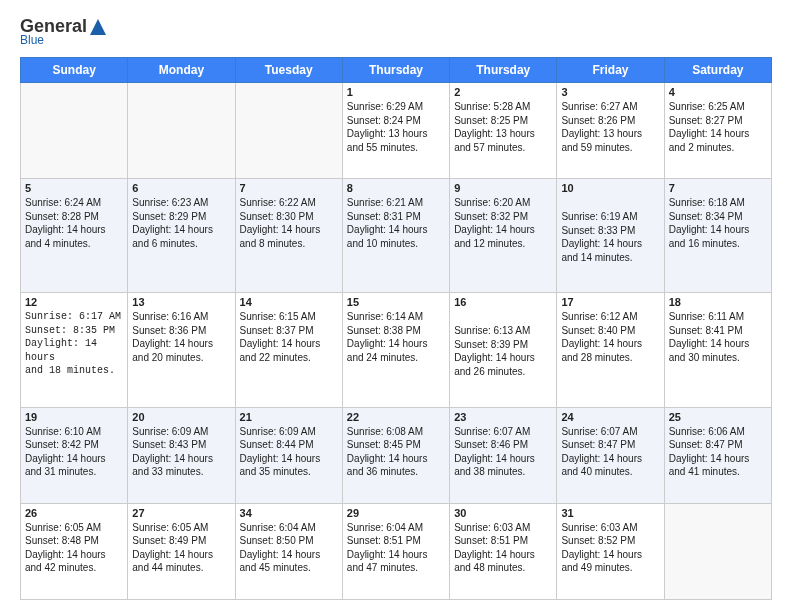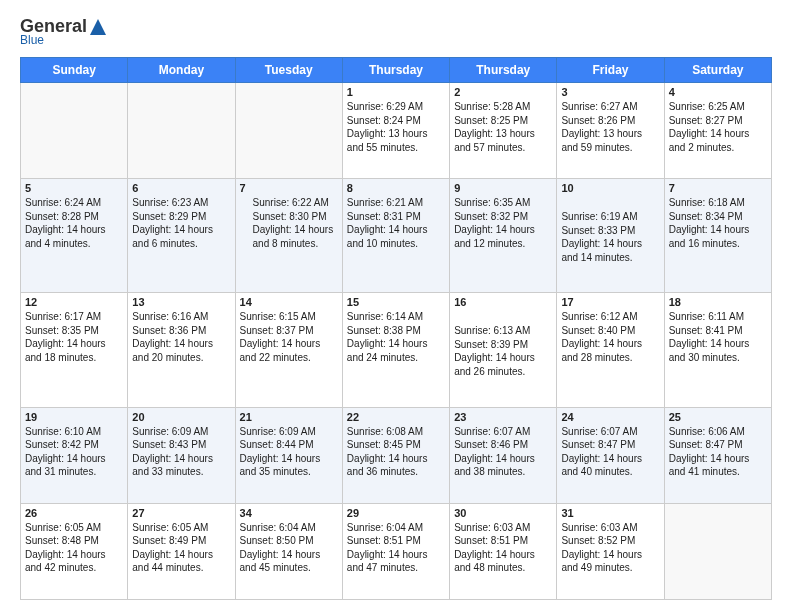--- a/index.html
+++ b/index.html
@@ -170,35 +170,35 @@
           </td>
           <td>
             <span class="day-num">6</span>
             <div class="day-info" style="white-space: pre-line;">Sunrise: 6:23 AM
 Sunset: 8:29 PM
 Daylight: 14 hours
 and 6 minutes.</div>
           </td>
           <td>
             <span class="day-num">7</span>
-            <div class="day-info" style="white-space: pre-line; margin-left: 13px;">Sunrise: 6:22 AM
+            <div class="day-info" style="white-space: pre-line;">Sunrise: 6:22 AM
 Sunset: 8:30 PM
 Daylight: 14 hours
 and 8 minutes.</div>
           </td>
           <td>
             <span class="day-num">8</span>
             <div class="day-info" style="white-space: pre-line;">Sunrise: 6:21 AM
 Sunset: 8:31 PM
 Daylight: 14 hours
 and 10 minutes.</div>
           </td>
           <td>
             <span class="day-num">9</span>
-            <div class="day-info" style="white-space: pre-line;">Sunrise: 6:35 AM
+            <div class="day-info" style="white-space: pre-line;">Sunrise: 6:20 AM
 Sunset: 8:32 PM
 Daylight: 14 hours
 and 12 minutes.</div>
           </td>
           <td>
             <span class="day-num">10</span>
             <div class="day-info" style="white-space: pre-line; margin-top: 16px;">Sunrise: 6:19 AM
 Sunset: 8:33 PM
 Daylight: 14 hours
 and 14 minutes.</div>
@@ -207,21 +207,21 @@
             <span class="day-num">7</span>
             <div class="day-info" style="white-space: pre-line;">Sunrise: 6:18 AM
 Sunset: 8:34 PM
 Daylight: 14 hours
 and 16 minutes.</div>
           </td>
         </tr>
         <tr>
           <td>
             <span class="day-num">12</span>
-            <div class="day-info" style="white-space: pre-line;">Sunrise: 6:17 AM
+            <div class="day-info" style="white-space: pre-line; font-family: Liberation Mono, monospace;">Sunrise: 6:17 AM
 Sunset: 8:35 PM
 Daylight: 14 hours
 and 18 minutes.</div>
           </td>
           <td>
             <span class="day-num">13</span>
             <div class="day-info" style="white-space: pre-line;">Sunrise: 6:16 AM
 Sunset: 8:36 PM
 Daylight: 14 hours
 and 20 minutes.</div>

